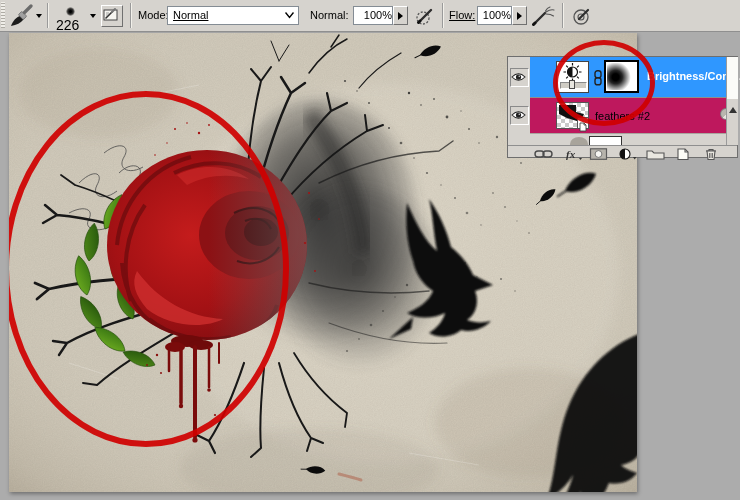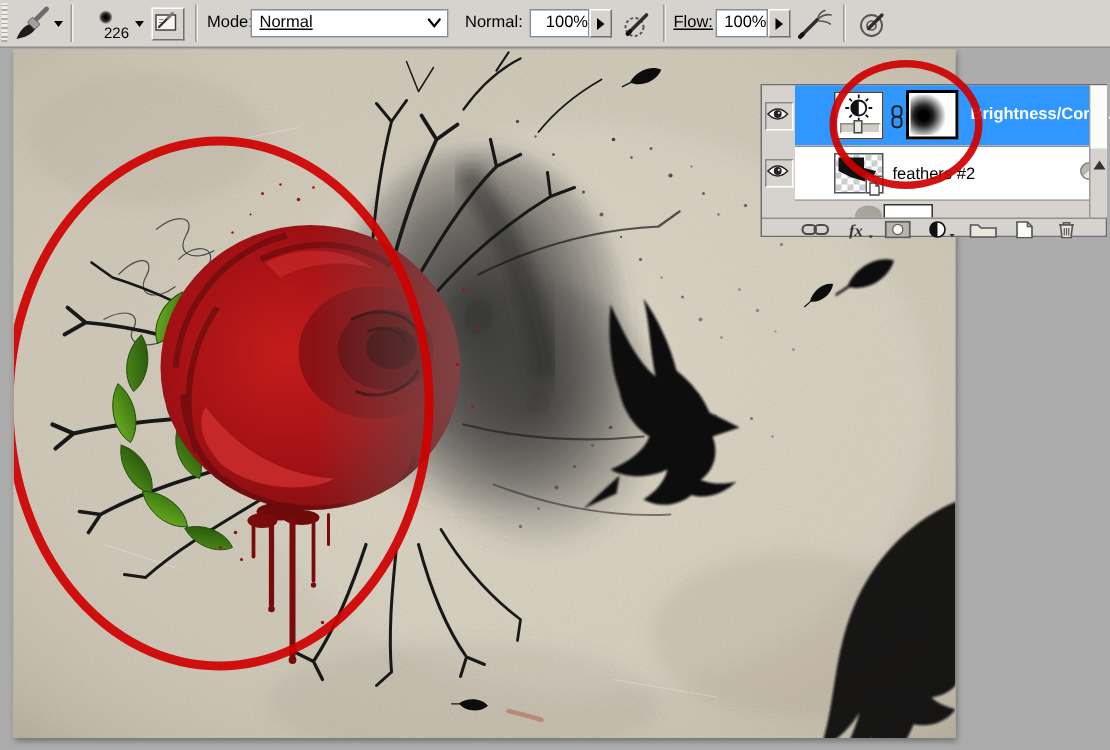--- a/index.html
+++ b/index.html
@@ -13,33 +13,33 @@
   .ob-abs{position:absolute;}
   .ob-label{font-size:11px;color:#000;line-height:31px;height:31px;}
   .field{background:#ffffff;border:1px solid #848c94;height:17px;top:6px;font-size:11px;line-height:17px;text-align:right;color:#000;}
   .combo{background:#fff;border:1px solid #848c94;height:17px;top:6px;font-size:11px;line-height:17px;color:#000;padding-left:5px;}
   .combo .chev{position:absolute;right:4px;top:5px;width:9px;height:7px;}
   .spin{background:#d6d3ce;border:1px solid;border-color:#fff #707070 #707070 #fff;width:13px;height:17px;top:6px;}
   .spin .tri{position:absolute;left:4px;top:5px;width:0;height:0;border-left:5px solid #000;border-top:4px solid transparent;border-bottom:4px solid transparent;}
   .sep{position:absolute;top:3px;width:1px;height:25px;background:#9a9a9a;box-shadow:1px 0 0 #f2f0ea;}
   .raisedbtn{background:#d6d3ce;border:1px solid;border-color:#fff #707070 #707070 #fff;}
   .dd-arrow{width:0;height:0;border-top:4px solid #000;border-left:3.5px solid transparent;border-right:3.5px solid transparent;}
-  .brush-size{font-size:10px;color:#000;text-align:right;}
+  .brush-size{font-size:14px;color:#000;text-align:left;}
   .preset-dot{width:9px;height:9px;border-radius:50%;background:radial-gradient(circle,#000 15%,rgba(0,0,0,.75) 45%,rgba(0,0,0,0) 75%);}
 
   
   .canvas{position:absolute;left:9px;top:33px;width:628px;height:459px;overflow:hidden;background:#d9d2c2;box-shadow:1px 2px 4px rgba(0,0,0,.35);z-index:5;}
   .canvas svg{display:block;}
 
   
   .lpanel{position:absolute;left:507px;top:56px;width:231px;height:102px;background:#d6d3ce;border:1px solid #6e6e6e;box-sizing:border-box;z-index:20;}
   .eyecol{position:absolute;left:0;top:0;width:22px;height:88px;background:#d6d3ce;border-right:1px solid #9a9a9a;}
   .eyebox{position:absolute;left:2px;width:17px;height:17px;border:1px solid;border-color:#8a8a8a #ffffff #ffffff #8a8a8a;background:#d6d3ce;}
   .row1{position:absolute;left:22px;top:0;width:196px;height:40px;background:#2f97ff;}
-  .row2{position:absolute;left:22px;top:40px;width:196px;height:36px;background:#ffffff;border-top:1px solid #8f8f8f;box-sizing:border-box;}
+  .row2{position:absolute;left:22px;top:40px;width:196px;height:36px;background:#be185d;border-top:1px solid #8f8f8f;box-sizing:border-box;}
   .row3{position:absolute;left:22px;top:76px;width:196px;height:13px;background:#d6d3ce;border-top:1px solid #a9a69e;box-sizing:border-box;overflow:hidden;}
   .scrollcol{position:absolute;left:218px;top:0;width:12px;height:88px;background:#d6d3ce;border-left:1px solid #9a9a9a;box-sizing:border-box;}
   .scrollcol .track-top{position:absolute;left:0;top:0;width:11px;height:42px;background:#fbfbf8;}
   .scrollcol .uparrow{position:absolute;left:2px;top:50px;width:0;height:0;border-bottom:6px solid #333;border-left:4px solid transparent;border-right:4px solid transparent;}
   .iconbar{position:absolute;left:0;top:88px;width:229px;height:12px;background:#d6d3ce;border-top:1px solid #8f8f8f;box-sizing:border-box;}
   .adjthumb{position:absolute;left:26px;top:4px;width:33px;height:32px;background:#fff;border:1px solid #444;box-sizing:border-box;}
   .maskthumb{position:absolute;left:74px;top:3px;width:35px;height:33px;background:
       radial-gradient(circle at 31% 52%, #000 0 13%, rgba(0,0,0,.85) 26%, rgba(0,0,0,0) 58%),#fff;
       border:2px solid #000;box-shadow:inset 0 0 0 1px #fff;box-sizing:border-box;}
   .lname1{position:absolute;left:117px;top:13px;font-size:11px;font-weight:bold;color:#fff;white-space:nowrap;}

